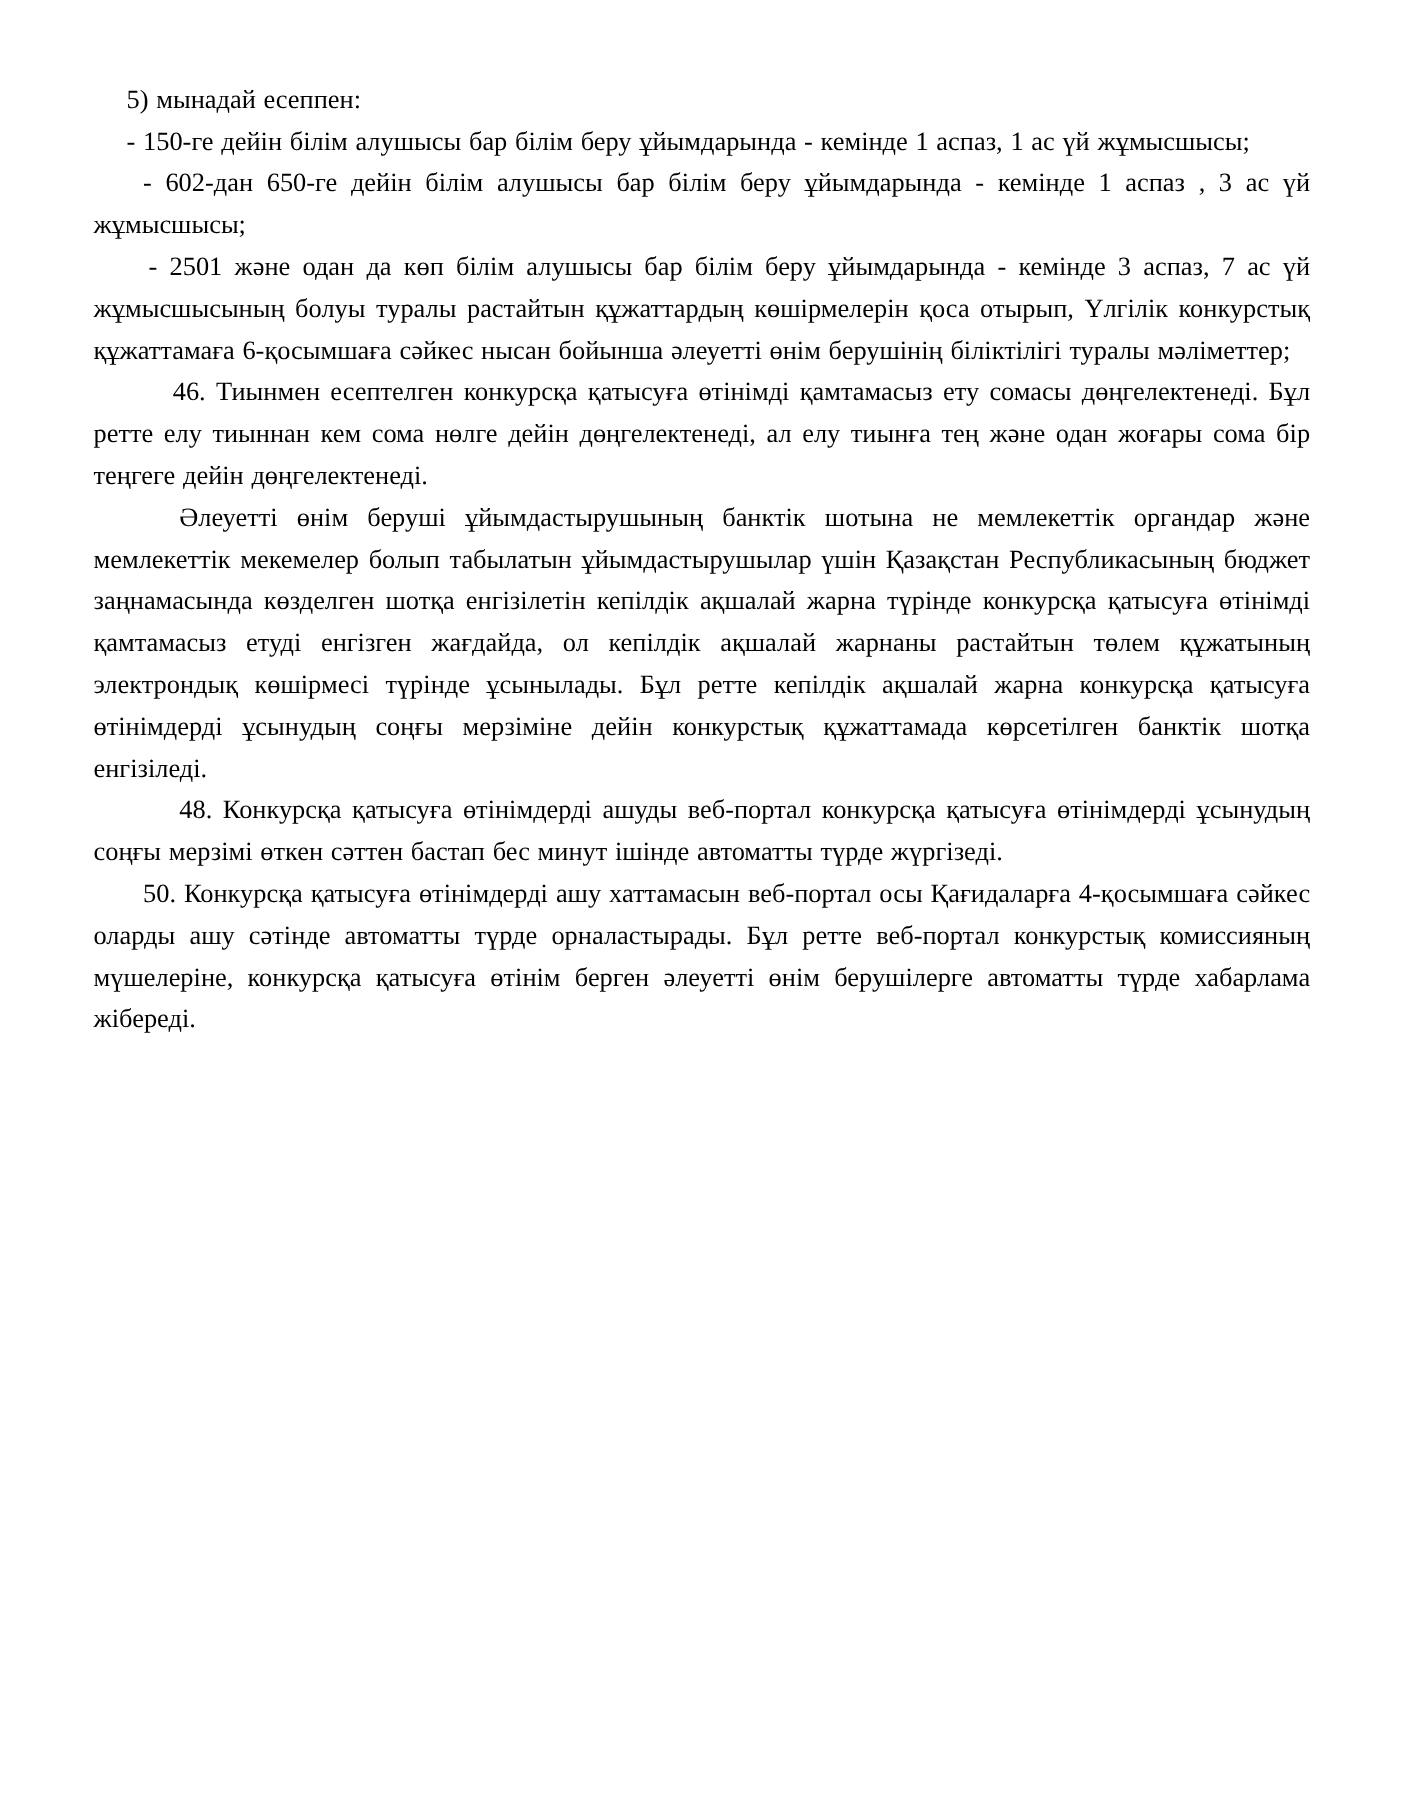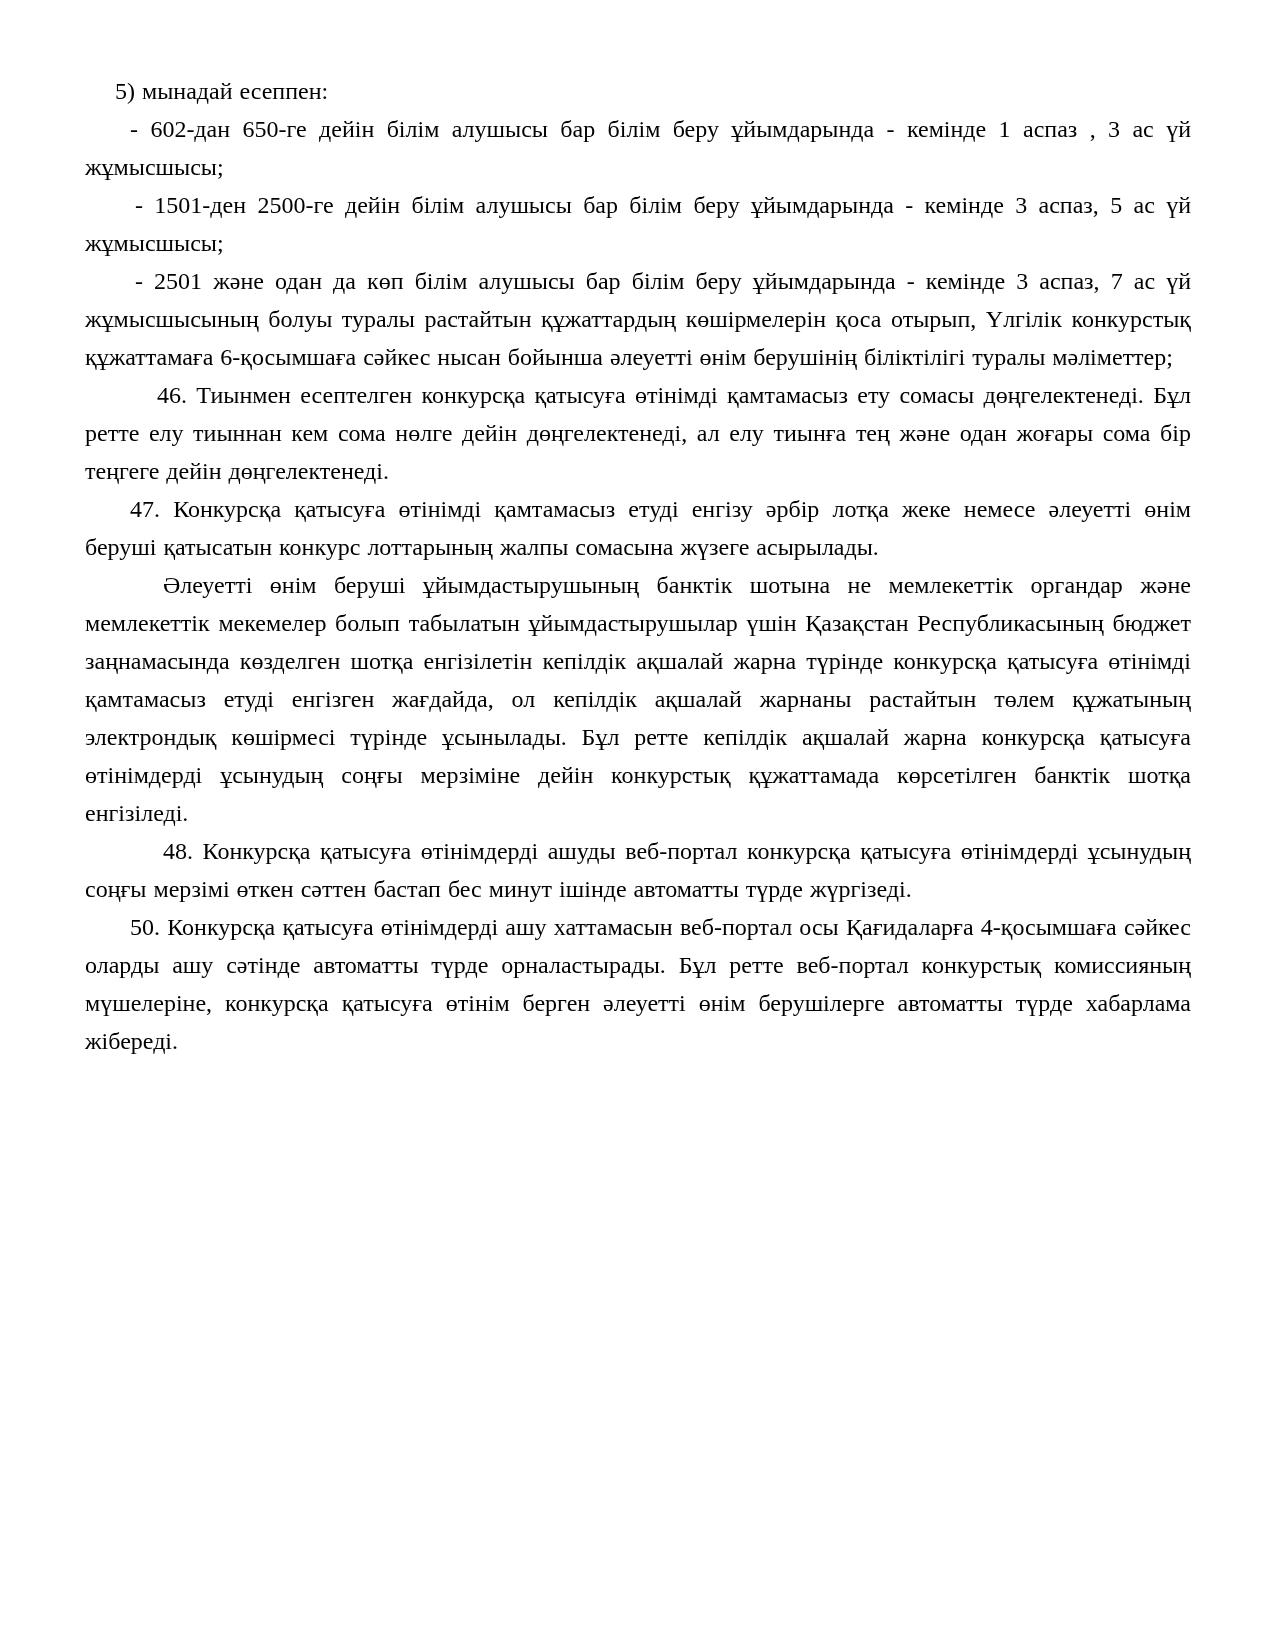--- a/index.html
+++ b/index.html
@@ -31,22 +31,21 @@
   .ind-lg  { text-indent: 50px; }
   .ind-xl  { text-indent: 72px; }
   .ind-2x  { text-indent: 78px; }
 </style>
 </head>
 <body>
 
 <div class="page">
   <div class="doc">
     <p class="ind-sm">5) мынадай есеппен:</p>
+    <p class="ind-sm">- 150-ге дейін білім алушысы бар білім беру ұйымдарында - кемінде 1 аспаз, 1 ас үй жұмысшысы;</p>
     <p class="ind-md">- 602-дан 650-ге дейін білім алушысы бар білім беру ұйымдарында - кемінде 1 аспаз , 3 ас үй жұмысшысы;</p>
-    <p class="ind-lg">- 1501-ден 2500-ге дейін білім алушысы бар білім беру ұйымдарында - кемінде 3 аспаз, 5 ас үй жұмысшысы;</p>
     <p class="ind-lg">- 2501 және одан да көп білім алушысы бар білім беру ұйымдарында - кемінде 3 аспаз, 7 ас үй жұмысшысының болуы туралы растайтын құжаттардың көшірмелерін қоса отырып, Үлгілік конкурстық құжаттамаға 6-қосымшаға сәйкес нысан бойынша әлеуетті өнім берушінің біліктілігі туралы мәліметтер;</p>
     <p class="ind-xl">46. Тиынмен есептелген конкурсқа қатысуға өтінімді қамтамасыз ету сомасы дөңгелектенеді. Бұл ретте елу тиыннан кем сома нөлге дейін дөңгелектенеді, ал елу тиынға тең және одан жоғары сома бір теңгеге дейін дөңгелектенеді.</p>
-    <p class="ind-md">47. Конкурсқа қатысуға өтінімді қамтамасыз етуді енгізу әрбір лотқа жеке немесе әлеуетті өнім беруші қатысатын конкурс лоттарының жалпы сомасына жүзеге асырылады.</p>
     <p class="ind-2x">Әлеуетті өнім беруші ұйымдастырушының банктік шотына не мемлекеттік органдар және мемлекеттік мекемелер болып табылатын ұйымдастырушылар үшін Қазақстан Республикасының бюджет заңнамасында көзделген шотқа енгізілетін кепілдік ақшалай жарна түрінде конкурсқа қатысуға өтінімді қамтамасыз етуді енгізген жағдайда, ол кепілдік ақшалай жарнаны растайтын төлем құжатының электрондық көшірмесі түрінде ұсынылады. Бұл ретте кепілдік ақшалай жарна конкурсқа қатысуға өтінімдерді ұсынудың соңғы мерзіміне дейін конкурстық құжаттамада көрсетілген банктік шотқа енгізіледі.</p>
     <p class="ind-2x">48. Конкурсқа қатысуға өтінімдерді ашуды веб-портал конкурсқа қатысуға өтінімдерді ұсынудың соңғы мерзімі өткен сәттен бастап бес минут ішінде автоматты түрде жүргізеді.</p>
     <p class="ind-md">50. Конкурсқа қатысуға өтінімдерді ашу хаттамасын веб-портал осы Қағидаларға 4-қосымшаға сәйкес оларды ашу сәтінде автоматты түрде орналастырады. Бұл ретте веб-портал конкурстық комиссияның мүшелеріне, конкурсқа қатысуға өтінім берген әлеуетті өнім берушілерге автоматты түрде хабарлама жібереді.</p>
   </div>
 </div>
 
 </body></html>

